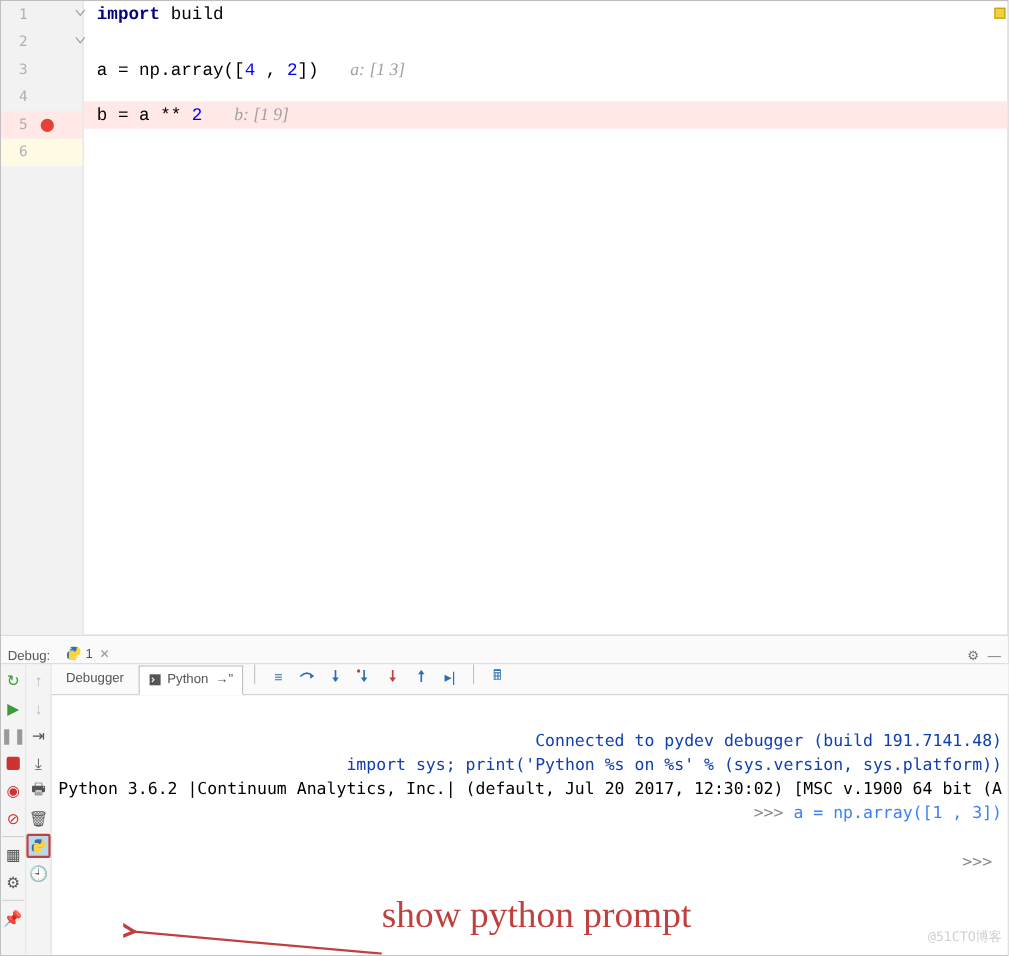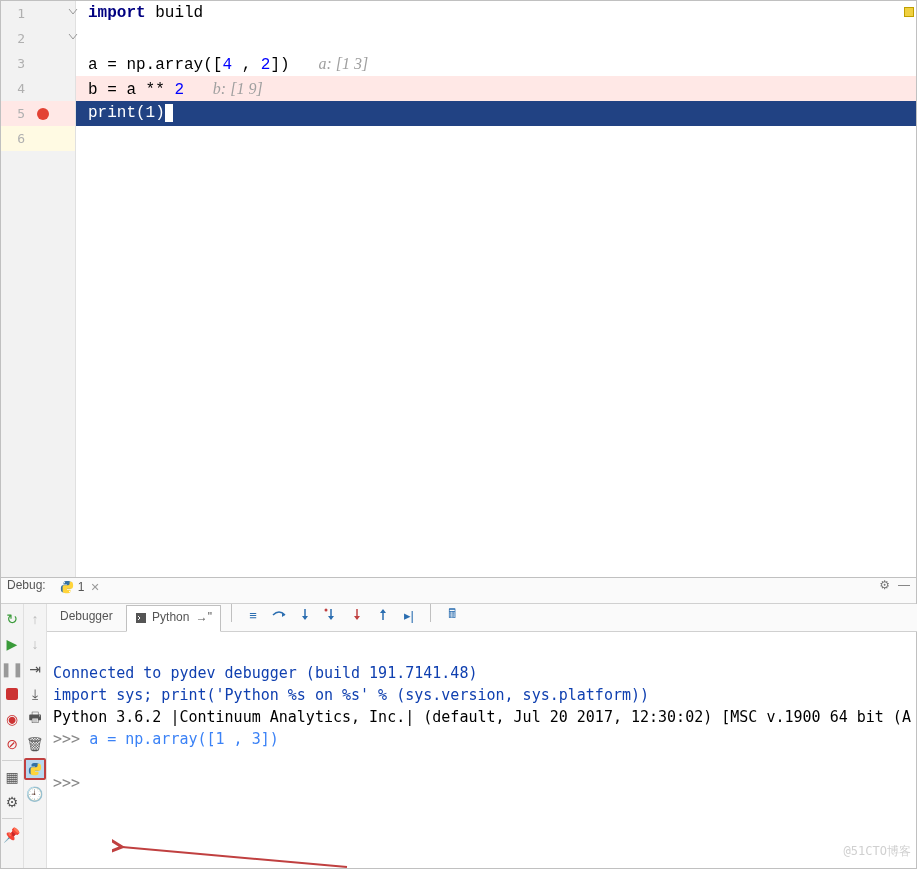--- a/index.html
+++ b/index.html
@@ -9,33 +9,33 @@
   
   .editor-pane { display: flex; flex: 1 1 auto; border-bottom: 1px solid #c0c0c0; overflow: hidden; }
   .gutter { width: 75px; background: #f2f2f2; border-right: 1px solid #e0e0e0; position: relative; }
   .gutter-row { height: 25px; position: relative; display: flex; align-items: center; }
   .line-num { width: 28px; text-align: right; color: #b0b0b0; font-family: Consolas, monospace; padding-right: 4px; }
   .breakpoint { width: 12px; height: 12px; border-radius: 50%; background: #e34234; margin-left: 8px; }
   .fold { position: absolute; right: -4px; top: 5px; width: 12px; height: 12px; }
   .fold svg { width: 12px; height: 12px; }
   .editor { flex: 1; position: relative; font-family: Consolas, "Courier New", monospace; font-size: 16px; line-height: 25px; }
   .code-line { height: 25px; padding-left: 12px; white-space: pre; position: relative; }
-  .code-line.bp-line { background: #ffe8e6; }
+  .code-line.bp-line { background: #ffe8e6; margin-top: 16px; }
   .code-line.exec-line { background: #214283; color: #fff; }
   .kw { color: #000080; font-weight: bold; }
   .num { color: #0000ff; }
   .str-hint { color: #a0a0a0; font-style: italic; font-family: Liberation Serif, serif; }
   .exec-line .fn, .exec-line span { color: #fff; }
   .sel { background: #214283; color: #fff; display: inline-block; }
   .cursor-block { display:inline-block; width:8px; height:18px; background:#fff; vertical-align:middle; }
   .warn-stripe { position:absolute; top:6px; right:2px; width:10px; height:10px; background:#f0d040; border:1px solid #c0a000; }
 
   
   .debug-panel { height: 290px; display: flex; flex-direction: column; background: #fff; }
-  .debug-header { height: 26px; display: flex; align-items: flex-start; padding: 0 6px; border-bottom: 1px solid #d0d0d0; background: #fafafa; font-size: 12px; color: #555; }
+  .debug-header { height: 26px; display: flex; align-items: flex-end; padding: 0 6px; border-bottom: 1px solid #d0d0d0; background: #fafafa; font-size: 12px; color: #555; }
   .debug-header-title { margin-right: 8px; }
   .debug-header-tab { display: flex; align-items: center; gap: 4px; padding: 2px 6px; }
   .debug-header-spacer { flex: 1; }
   .gear-icon, .minimize-icon { margin-left: 8px; color: #777; }
 
   .debug-body { flex:1; display:flex; }
   .left-toolbar { width: 30px; background: #f4f4f4; border-right: 1px solid #e0e0e0; display:flex; flex-direction:column; align-items:center; padding-top:4px; gap:3px; }
   .tb-btn { width:22px; height:22px; display:flex; align-items:center; justify-content:center; font-size:14px; color:#555; border-radius:2px; }
   .tb-btn.green { color:#3a9b3a; }
   .tb-btn.red { color:#cc3333; }
@@ -45,21 +45,21 @@
   .left-toolbar2 { width: 30px; background: #f4f4f4; border-right: 1px solid #e0e0e0; display:flex; flex-direction:column; align-items:center; padding-top:4px; gap:3px; }
 
   .debug-main { flex:1; display:flex; flex-direction:column; }
   .debug-tabs { height:28px; display:flex; border-bottom:1px solid #d0d0d0; background:#fafafa; padding-left:4px; gap:4px; }
   .dbg-tab { padding:4px 8px; font-size:12px; color:#555; border:1px solid transparent; }
   .dbg-tab.active { background:#fff; border:1px solid #c0c0c0; border-bottom:1px solid #fff; position:relative; top:1px; }
   .dbg-tab svg { vertical-align:middle; margin-right:2px; }
   .dbg-sep { width:1px; height:18px; background:#c0c0c0; margin:0 6px; }
   .step-btn { width:22px; height:22px; display:flex; align-items:center; justify-content:center; color:#2a6db0; }
   .console { flex:1; padding:8px 6px; font-family:Consolas,monospace; font-size:15px; line-height:22px; overflow:hidden; position:relative; }
-  .console-line { white-space: pre; }
+  .console-line { white-space: pre; text-align: right; }
   .con-blue { color:#1040b0; }
   .con-green { color:#3b82f6; }
   .prompt { color:#888; }
   .annot { position:absolute; left:300px; top:190px; font-family:"Comic Sans MS",cursive; font-size:34px; color:#c04040; pointer-events:none; }
   .arrow { position:absolute; left:65px; top:205px; width:240px; height:60px; pointer-events:none; }
   .watermark { position:absolute; right:6px; bottom:6px; color:#d0d0d0; font-size:12px; }
   .close-x { color:#999; font-size:11px; margin-left:2px;}
   .py-icon { width:14px; height:14px; }
 </style>
 </head>
@@ -94,21 +94,20 @@
       <div class="gutter-row" style="background:#fffae3;">
           <span class="line-num">6</span>
         </div>
     </div>
     <div class="editor">
       <span class="warn-stripe"></span>
       <div class="code-line"><span class="kw">import</span><span> build</span></div>
       <div class="code-line"></div>
       <div class="code-line"><span>a = np.array([</span><span class="num">4</span><span> , </span><span class="num">2</span><span>])   </span><span class="str-hint">a: [1 3]</span></div>
       <div class="code-line bp-line"><span>b = a ** </span><span class="num">2</span><span>   </span><span class="str-hint">b: [1 9]</span></div>
-      <div class="code-line exec-line"><span class="sel"><span>print</span><span>(1)</span></span><span class="cursor-block"></span></div>
     </div>
   </div>
 
   <div class="debug-panel">
     <div class="debug-header">
       <span class="debug-header-title">Debug:</span>
       <span class="debug-header-tab">
         <svg class="py-icon" viewBox="0 0 16 16">
             <path fill="#3571a3" d="M8 1c-4 0-4 2-4 2v2h4v1H3c0 0-2 0-2 4s2 4 2 4h2v-2c0-2 2-2 2-2h4c2 0 2-2 2-2V3c0 0 0-2-5-2z"></path>
             <circle cx="5" cy="3" r="0.8" fill="#fff"></circle>
@@ -216,18 +215,19 @@
           <div class="console-line"><span class="prompt">&gt;&gt;&gt; </span></div>
 
           <svg class="arrow" viewBox="0 0 240 60">
             <defs>
                 <marker id="ah" markerWidth="10" markerHeight="10" refX="2" refY="5" orient="auto">
                   <path d="M8 2 L2 5 L8 8" fill="none" stroke="#c04040" stroke-width="1.5"></path>
                 </marker>
               </defs>
             <line x1="235" y1="30" x2="10" y2="10" stroke="#c04040" stroke-width="2" marker-end="url(#ah)"></line>
           </svg>
+          <div class="annot">show python prompt</div>
           <div class="watermark">@51CTO博客</div>
         </div>
       </div>
     </div>
   </div>
 </div>
 
 </body></html>

